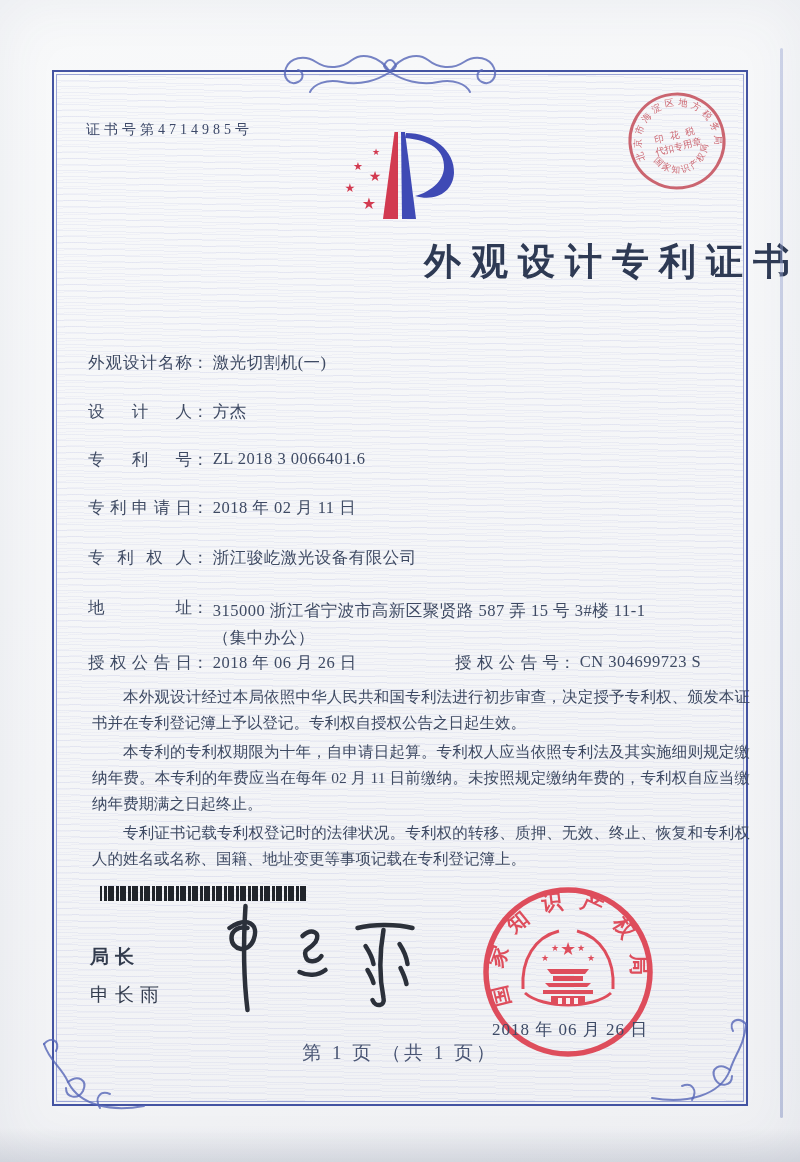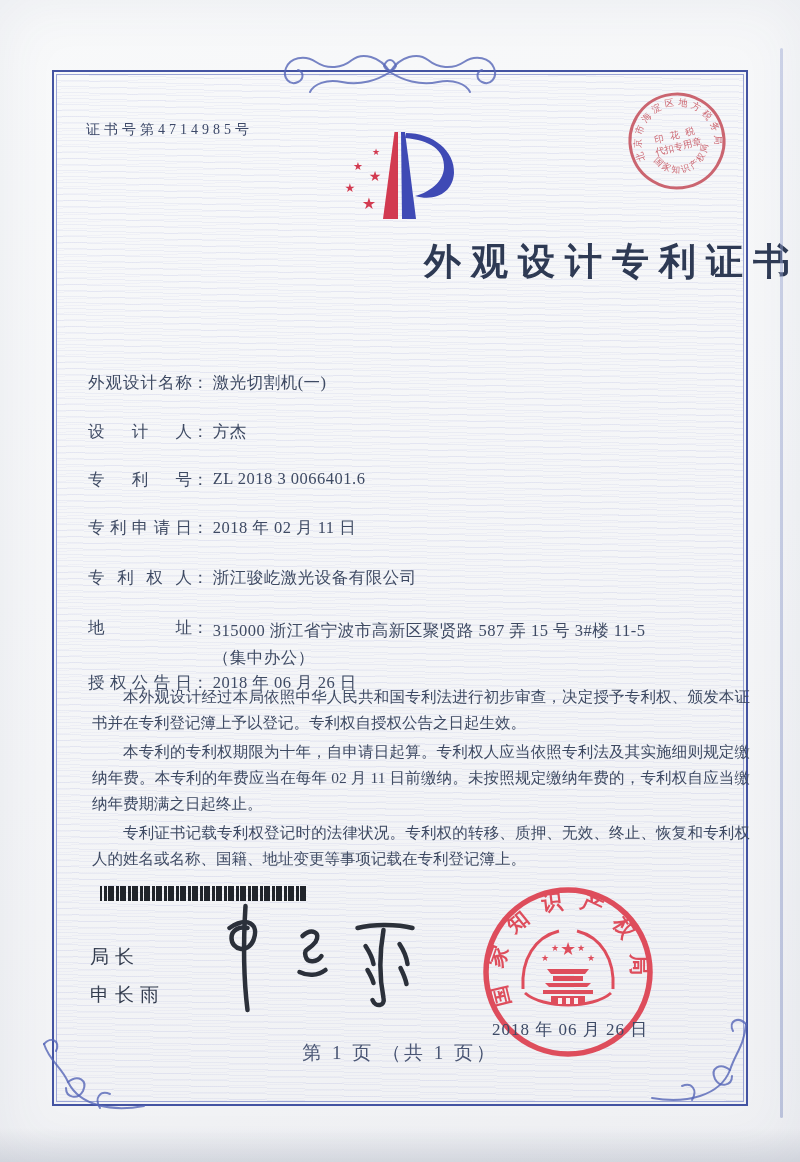--- a/index.html
+++ b/index.html
@@ -24,38 +24,38 @@
       repeating-linear-gradient(-1.5deg, rgba(150,150,215,.07) 0 1px, rgba(255,255,255,0) 1px 7px);
   }
   .orn{position:absolute;}
   .orn path{fill:none;stroke:var(--flourish_blue);stroke-width:2;stroke-linecap:round;opacity:.8;}
   
   .cert-no{position:absolute;left:86px;top:121px;font-size:14px;letter-spacing:4px;color:#3c4868;}
   .logo{position:absolute;left:318px;top:116px;}
   .title{position:absolute;left:0;top:237px;width:800px;text-align:right;
     font-size:37px;font-weight:bold;letter-spacing:10px;color:var(--title_ink);}
   
-  .row{position:absolute;left:88px;font-size:16.5px;color:var(--body_ink);margin-top:20px;}
+  .row{position:absolute;left:88px;font-size:16.5px;color:var(--body_ink);}
   .lbl{display:inline-block;width:104px;text-align:justify;text-align-last:justify;vertical-align:top;}
   .colon{display:inline-block;vertical-align:top;}
   .val{display:inline-block;vertical-align:top;letter-spacing:.5px;}
   .val.wrap{width:466px;line-height:27px;}
   .row.grant2{left:455px;}
   
   .paras{position:absolute;left:92px;top:684px;width:658px;font-size:15.5px;
     line-height:26px;color:var(--body_ink);text-align:justify;}
   .paras p{margin:0 0 3px 0;text-indent:2em;}
   
   .barcode{position:absolute;left:100px;top:886px;width:207px;height:15px;
     background-image:
       repeating-linear-gradient(90deg,var(--barcode_ink) 0 2px,transparent 2px 4px),
       repeating-linear-gradient(90deg,var(--barcode_ink) 0 1px,transparent 1px 6px),
       repeating-linear-gradient(90deg,transparent 0 9px,var(--barcode_ink) 9px 12px);}
   
-  .director-title{position:absolute;left:90px;top:944px;font-size:19px;letter-spacing:6px;color:#333c4e;}
+  .director-title{position:absolute;left:90px;top:944px;font-size:19px;letter-spacing:6px;color:#333c4e;font-weight:bold;}
   .director-name{position:absolute;left:90px;top:982px;font-size:19px;letter-spacing:6px;color:#333c4e;}
   .signature{position:absolute;left:205px;top:898px;}
   .signature path{fill:none;stroke:var(--signature_ink);stroke-width:4.5;stroke-linecap:round;stroke-linejoin:round;}
   
   .seal{position:absolute;left:481px;top:885px;opacity:.92;}
   .seal .ring{fill:none;stroke:var(--seal_red);stroke-width:5.5;}
   .seal text{fill:var(--seal_red);font-family:"Liberation Serif","DejaVu Serif",serif;}
   .seal .emb{fill:var(--seal_red);}
   .seal .embline{fill:none;stroke:var(--seal_red);stroke-width:3;}
   .seal-date{position:absolute;left:492px;top:1018px;font-size:17px;letter-spacing:1px;color:#3d4a66;}
@@ -144,25 +144,29 @@
   <div class="row" style="top:497px">
     <span class="lbl">专利申请日</span><span class="colon">：</span>
     <span class="val">2018 年 02 月 11 日</span>
   </div>
   <div class="row" style="top:547px">
     <span class="lbl">专利权人</span><span class="colon">：</span>
     <span class="val">浙江骏屹激光设备有限公司</span>
   </div>
   <div class="row" style="top:597px">
     <span class="lbl">地址</span><span class="colon">：</span>
-    <span class="val wrap">315000 浙江省宁波市高新区聚贤路 587 弄 15 号 3#楼 11-5（集中办公）</span>
+    <span class="val wrap">315000 浙江省宁波市高新区聚贤路 587 弄 15 号 3#楼 11-1（集中办公）</span>
   </div>
   <div class="row" style="top:652px">
     <span class="lbl">授权公告日</span><span class="colon">：</span>
     <span class="val">2018 年 06 月 26 日</span>
+  </div>
+  <div class="row grant2" style="top:652px">
+    <span class="lbl">授权公告号</span><span class="colon">：</span>
+    <span class="val">CN 304699723 S</span>
   </div>
 
   <div class="paras">
     <p>本外观设计经过本局依照中华人民共和国专利法进行初步审查，决定授予专利权、颁发本证书并在专利登记簿上予以登记。专利权自授权公告之日起生效。</p>
     <p>本专利的专利权期限为十年，自申请日起算。专利权人应当依照专利法及其实施细则规定缴纳年费。本专利的年费应当在每年 02 月 11 日前缴纳。未按照规定缴纳年费的，专利权自应当缴纳年费期满之日起终止。</p>
     <p>专利证书记载专利权登记时的法律状况。专利权的转移、质押、无效、终止、恢复和专利权人的姓名或名称、国籍、地址变更等事项记载在专利登记簿上。</p>
   </div>
 
   <div class="barcode"></div>
 

